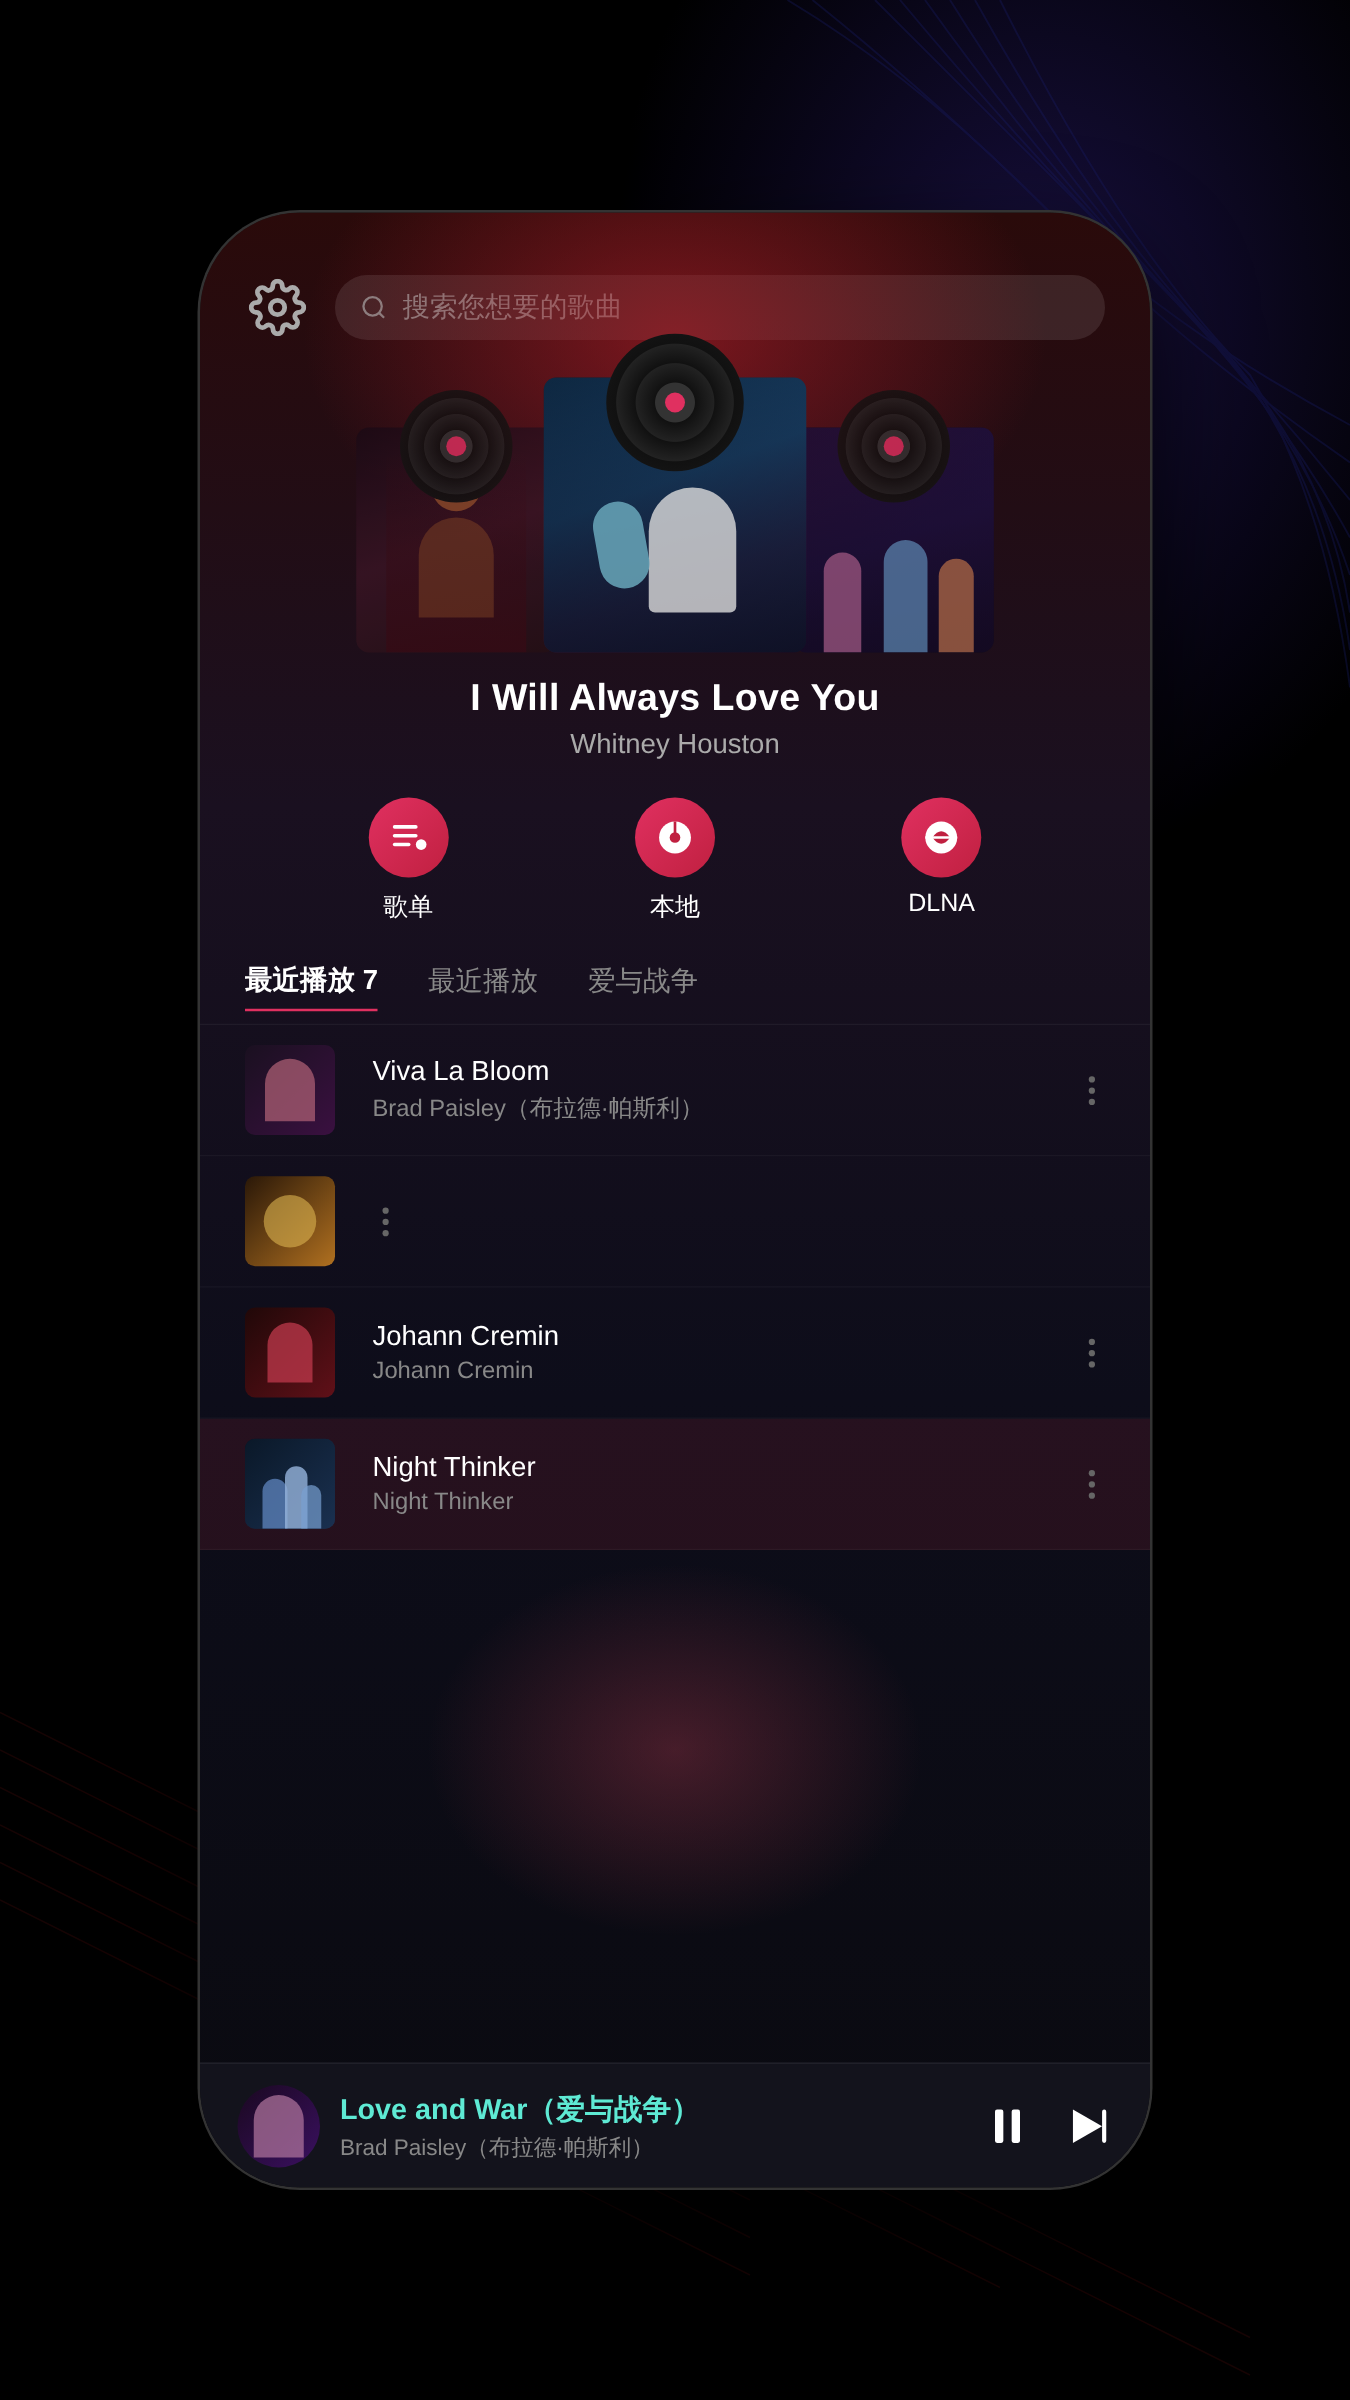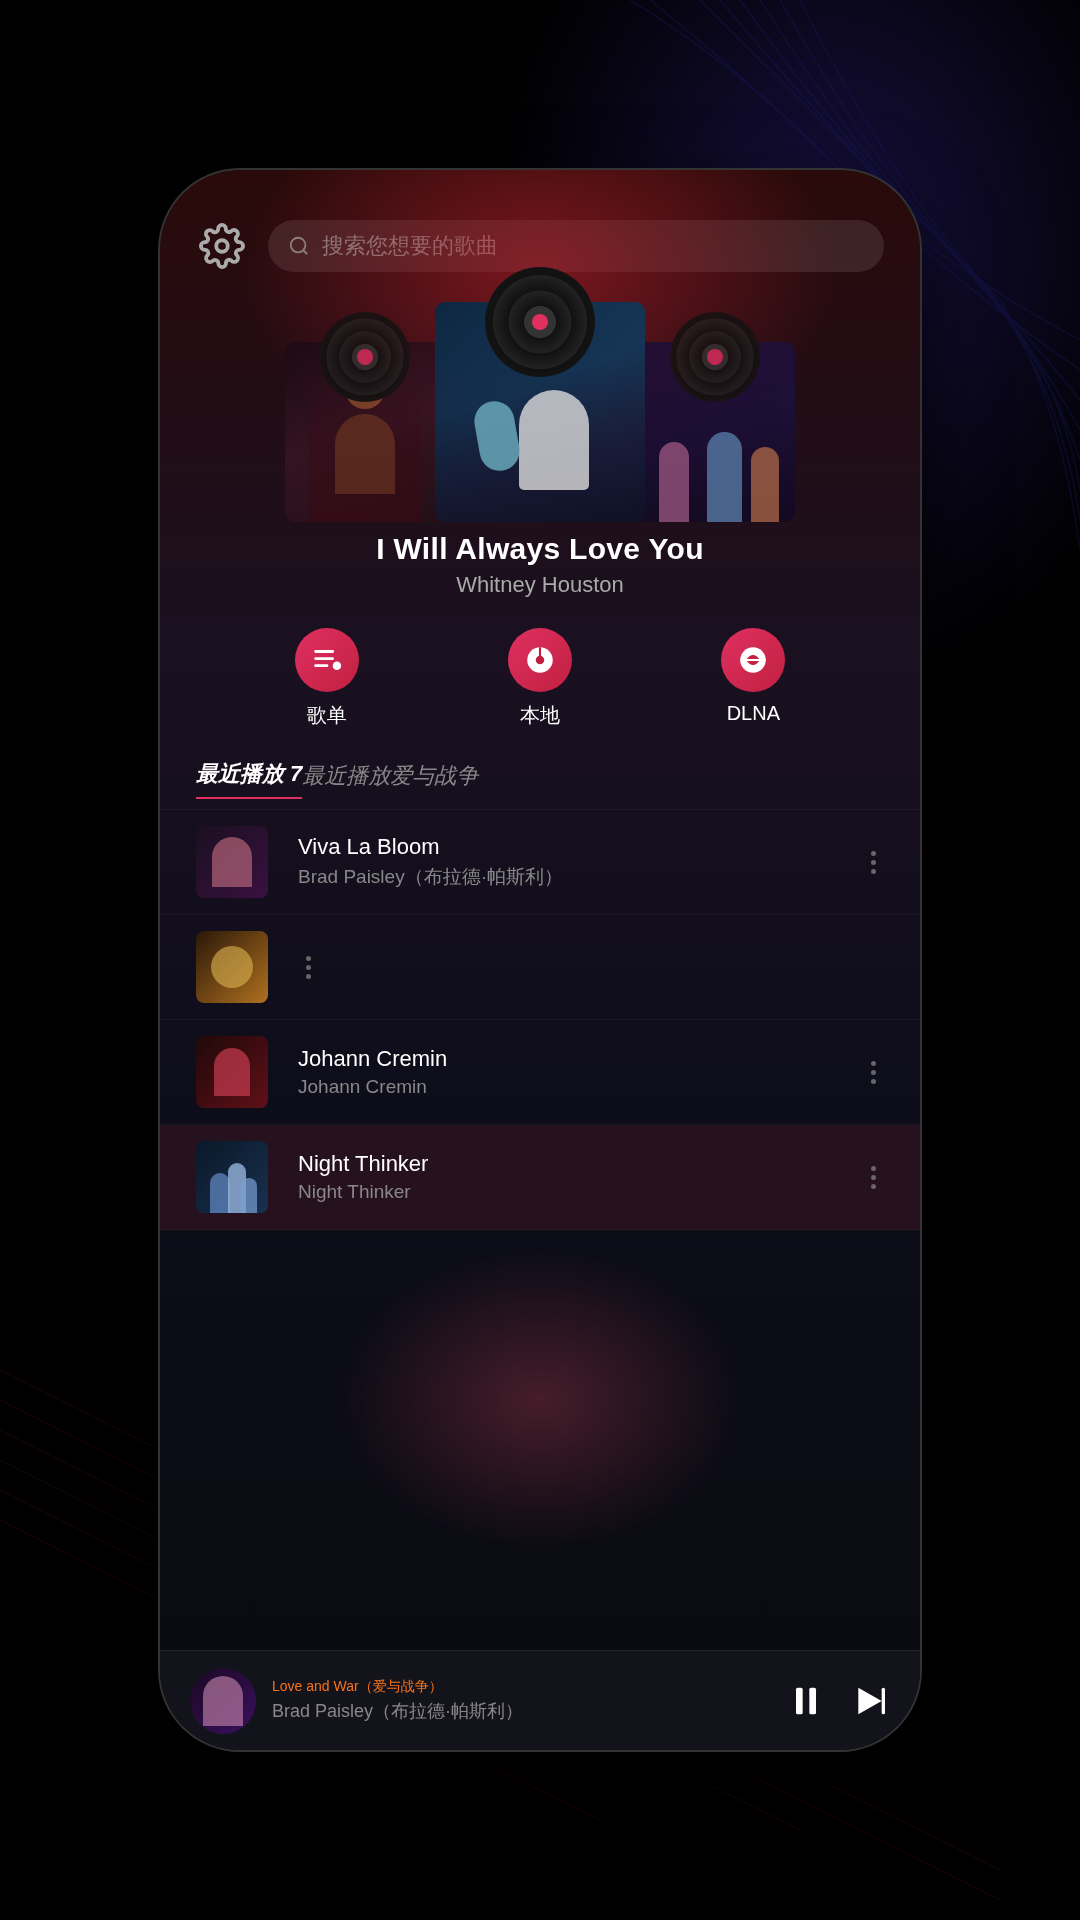--- a/index.html
+++ b/index.html
@@ -176,20 +176,21 @@
     .album-art-3 {
       background: linear-gradient(135deg, #1a0a20 0%, #3a2060 50%, #1a1040 100%);
       position: relative;
     }
 
     .now-playing-title {
       text-align: center;
       color: #fff;
       font-size: 30px;
       font-weight: 600;
+      margin-top: 10px;
       letter-spacing: 0.3px;
     }
     .now-playing-artist {
       text-align: center;
       color: #aaa;
       font-size: 22px;
       margin-top: 6px;
     }
 
     
@@ -215,24 +216,24 @@
       fill: #fff;
     }
     .nav-label {
       color: #fff;
       font-size: 20px;
     }
 
     
     .tabs-row {
       display: flex;
-      align-items: flex-end;
+      align-items: center;
       padding: 10px 36px;
+      gap: 40px;
       border-bottom: 1px solid rgba(255,255,255,0.05);
-      font-style: italic;
     }
     .tab-item {
       font-size: 22px;
       color: #888;
       padding-bottom: 8px;
       cursor: pointer;
     }
     .tab-item.active {
       color: #fff;
       font-weight: 700;
@@ -312,23 +313,23 @@
       width: 66px; height: 66px;
       border-radius: 50%;
       overflow: hidden;
       flex-shrink: 0;
       background: linear-gradient(135deg, #1a0a20 0%, #3a2060 100%);
     }
     .np-info {
       flex: 1;
     }
     .np-title {
-      color: #f97316;
-      font-size: 14px;
-      font-weight: 400;
+      color: #5eead4;
+      font-size: 23px;
+      font-weight: 700;
     }
     .np-artist {
       color: #888;
       font-size: 18px;
       margin-top: 3px;
     }
     .np-controls {
       display: flex;
       align-items: center;
       gap: 24px;

